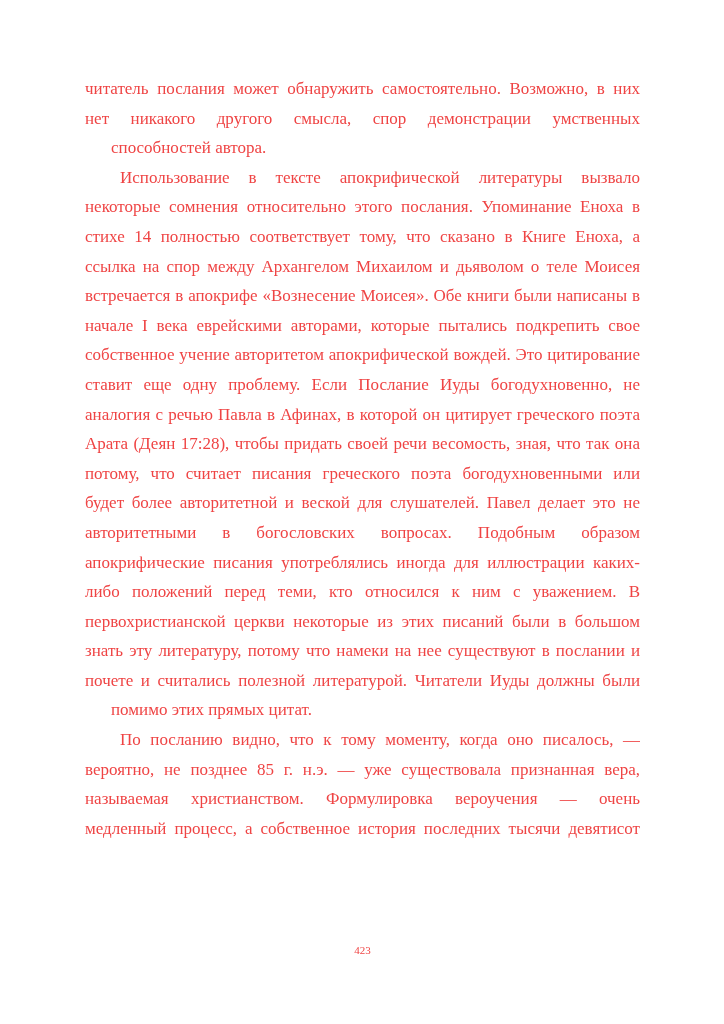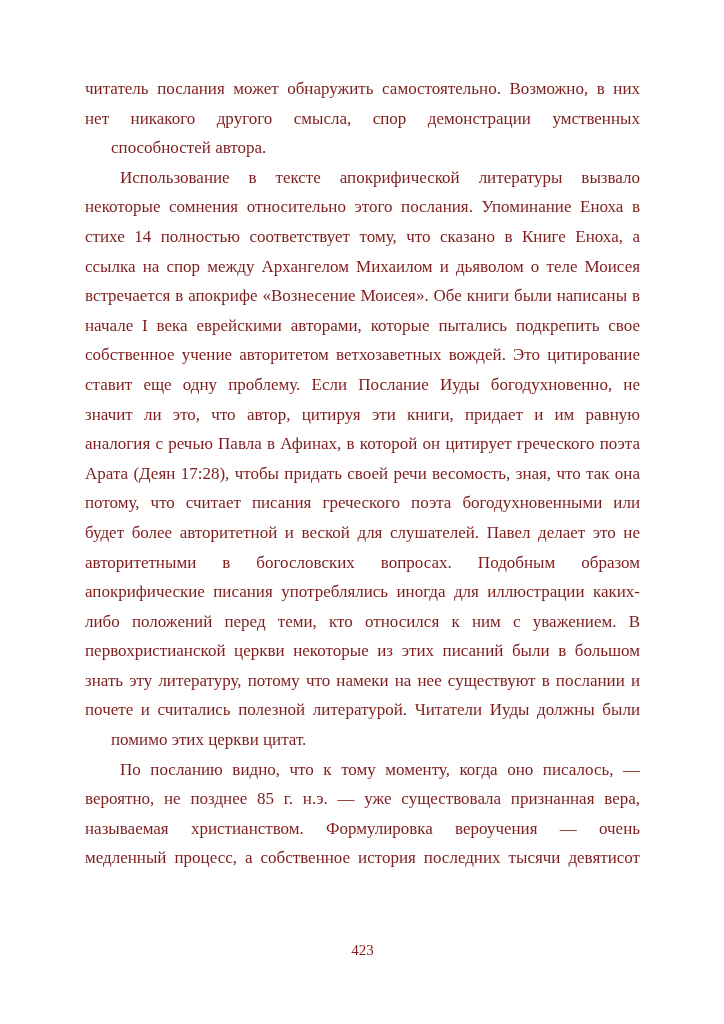--- a/index.html
+++ b/index.html
@@ -42,55 +42,54 @@
   }
   .paragraph.indented .line:first-child {
     text-indent: 35px;
   }
   .footer {
     position: absolute;
     left: 85px;
     top: 936px;
     width: 555px;
     text-align: center;
-    font-size: 15px;
+    font-size: 11px;
     line-height: 29.6px;
   }
 </style>
 </head>
 <body>
 
-<div class="page" style="background: rgb(255, 255, 255); color: #7f1d1d;">
+<div class="page" style="background: rgb(255, 255, 255); color: #ef4444;">
   <div class="text-block" id="text-block">
       <div class="paragraph">
         <div class="line">читатель послания может обнаружить самостоятельно. Возможно, в них</div>
         <div class="line">нет никакого другого смысла, спор демонстрации умственных</div>
         <div class="line last">способностей автора.</div>
       </div>
       <div class="paragraph indented">
         <div class="line">Использование в тексте апокрифической литературы вызвало</div>
         <div class="line">некоторые сомнения относительно этого послания. Упоминание Еноха в</div>
         <div class="line">стихе 14 полностью соответствует тому, что сказано в Книге Еноха, а</div>
         <div class="line">ссылка на спор между Архангелом Михаилом и дьяволом о теле Моисея</div>
         <div class="line">встречается в апокрифе «Вознесение Моисея». Обе книги были написаны в</div>
         <div class="line">начале I века еврейскими авторами, которые пытались подкрепить свое</div>
-        <div class="line">собственное учение авторитетом ветхозаветных вождей. Это цитирование</div>
+        <div class="line">собственное учение авторитетом апокрифической вождей. Это цитирование</div>
         <div class="line">ставит еще одну проблему. Если Послание Иуды богодухновенно, не</div>
-        <div class="line">значит ли это, что автор, цитируя эти книги, придает и им равную</div>
         <div class="line">аналогия с речью Павла в Афинах, в которой он цитирует греческого поэта</div>
         <div class="line">Арата (Деян 17:28), чтобы придать своей речи весомость, зная, что так она</div>
         <div class="line">потому, что считает писания греческого поэта богодухновенными или</div>
         <div class="line">будет более авторитетной и веской для слушателей. Павел делает это не</div>
         <div class="line">авторитетными в богословских вопросах. Подобным образом</div>
         <div class="line">апокрифические писания употреблялись иногда для иллюстрации каких-</div>
         <div class="line">либо положений перед теми, кто относился к ним с уважением. В</div>
         <div class="line">первохристианской церкви некоторые из этих писаний были в большом</div>
         <div class="line">знать эту литературу, потому что намеки на нее существуют в послании и</div>
         <div class="line">почете и считались полезной литературой. Читатели Иуды должны были</div>
-        <div class="line last">помимо этих церкви цитат.</div>
+        <div class="line last">помимо этих прямых цитат.</div>
       </div>
       <div class="paragraph indented">
         <div class="line">По посланию видно, что к тому моменту, когда оно писалось, —</div>
         <div class="line">вероятно, не позднее 85 г. н.э. — уже существовала признанная вера,</div>
         <div class="line">называемая христианством. Формулировка вероучения — очень</div>
         <div class="line">медленный процесс, а собственное история последних тысячи девятисот</div>
       </div>
     </div>
   <div class="footer">
     <span>423</span>

